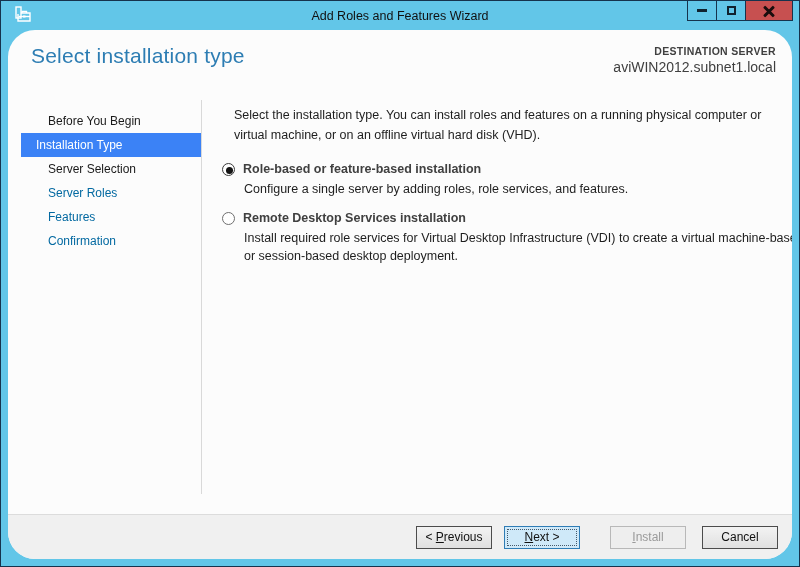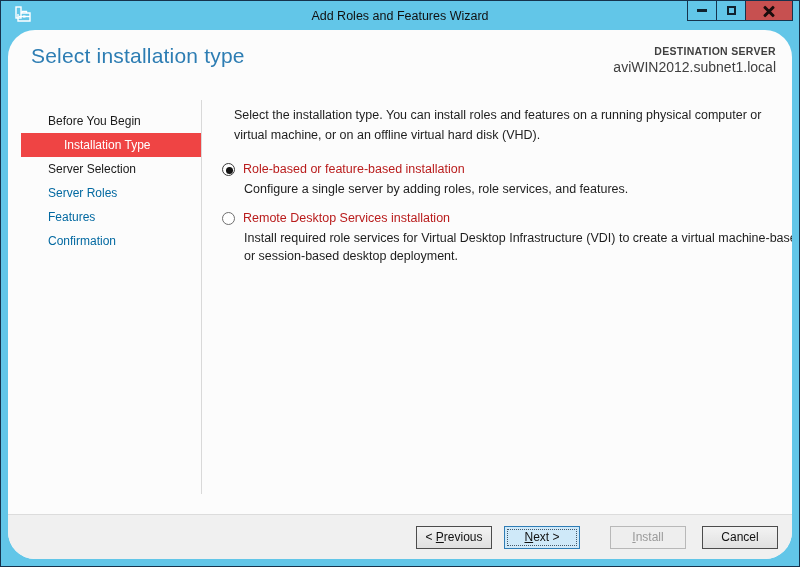--- a/index.html
+++ b/index.html
@@ -53,38 +53,38 @@
   .content-row{flex:1;display:flex;position:relative;}
   .v-separator{position:absolute;left:193px;top:0;bottom:20px;width:1px;background:#d9d9d9;}
 
   
   .sidebar{flex:0 0 193px;padding-top:9px;}
   .nav-item{
     height:24px;line-height:24px;padding-left:40px;
     font-size:12px;color:#1a1a1a;cursor:default;white-space:nowrap;
   }
   .nav-item.selected{
-    background:#ef4444;color:#fff;margin-left:13px;padding-left:43px;
+    background:#3b82f6;color:#fff;margin-left:13px;padding-left:15px;
   }
   .nav-item.disabled{color:#0369a1;}
 
   
   .main{flex:1;padding:5px 14px 0 21px;font-size:12.5px;color:#1e1e1e;}
   .intro{width:562px;line-height:20px;margin:0 0 17px 12px;}
   .option{margin-bottom:13px;}
   .option-head{display:flex;align-items:center;}
   .radio{
     width:13px;height:13px;border-radius:50%;border:1px solid #6f6f6f;
     background:#fff;margin-right:8px;flex:0 0 auto;position:relative;
   }
   .radio.checked{border-color:#3c3c3c;}
   .radio.checked::after{
     content:"";position:absolute;left:3px;top:3px;width:7px;height:7px;border-radius:50%;background:#141414;
   }
-  .option-label{font-weight:normal;font-size:12.5px;color:#b91c1c;}
+  .option-label{font-weight:bold;font-size:12.5px;color:#404040;}
   .option-desc{margin:4px 0 0 22px;line-height:18px;width:565px;}
 
   
   .footer{
     flex:0 0 45px;background:#f0f0f0;border-top:1px solid #dcdcdc;
     display:flex;align-items:center;justify-content:flex-end;padding-right:14px;
   }
   .btn{
     height:23px;width:76px;font-size:12px;color:#111;
     display:flex;align-items:center;justify-content:center;

